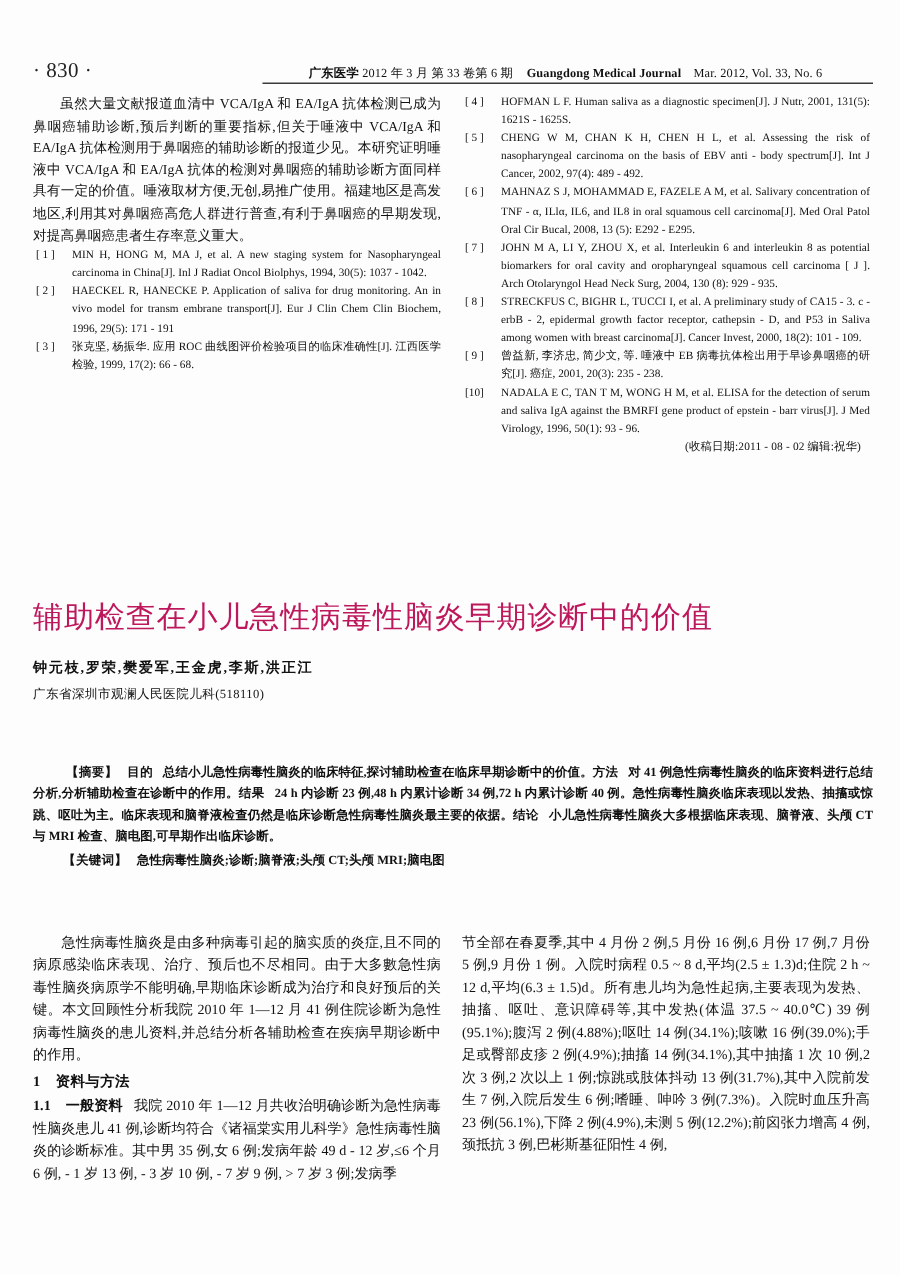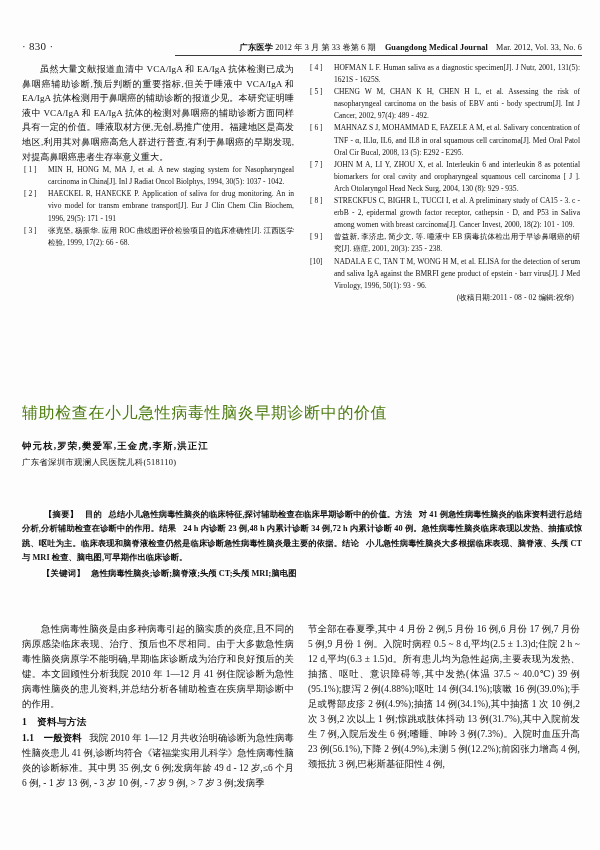--- a/index.html
+++ b/index.html
@@ -31,27 +31,27 @@
     top: 40px;
     height: 16px;
     display: flex;
     align-items: baseline;
     font-size: 8.2px;
     letter-spacing: .1px;
   }
   .runhead .folio {
     width: 150px;
     flex: 0 0 150px;
-    font-size: 11px;
+    font-size: 14px;
     letter-spacing: .3px;
     color: #222;
   }
   .runhead .masthead {
     flex: 1 1 auto;
-    text-align: right;
+    text-align: center;
     white-space: nowrap;
     font-size: 8.2px;
   }
   .runhead .cn {
     font-weight: bold;
     letter-spacing: .2px;
   }
   .runhead .cnsub { letter-spacing: .1px; }
   .runhead .en {
     font-weight: bold;
@@ -127,27 +127,27 @@
   }
 
   
   .article {
     position: absolute;
     left: 22px;
     right: 18px;
     top: 398px;
   }
   .art-title {
-    font-size: 16px;
+    font-size: 20px;
     line-height: 29px;
     letter-spacing: .6px;
     margin: 0 0 0 0;
     font-weight: normal;
     font-family: "Liberation Serif", "DejaVu Serif", serif;
-    color: #4d7c0f;
+    color: #be185d;
     max-width: 500px;
   }
   .art-authors {
     font-size: 9.4px;
     line-height: 16px;
     letter-spacing: 1.2px;
     margin-top: 11px;
     font-weight: bold;
   }
   .art-affil {

